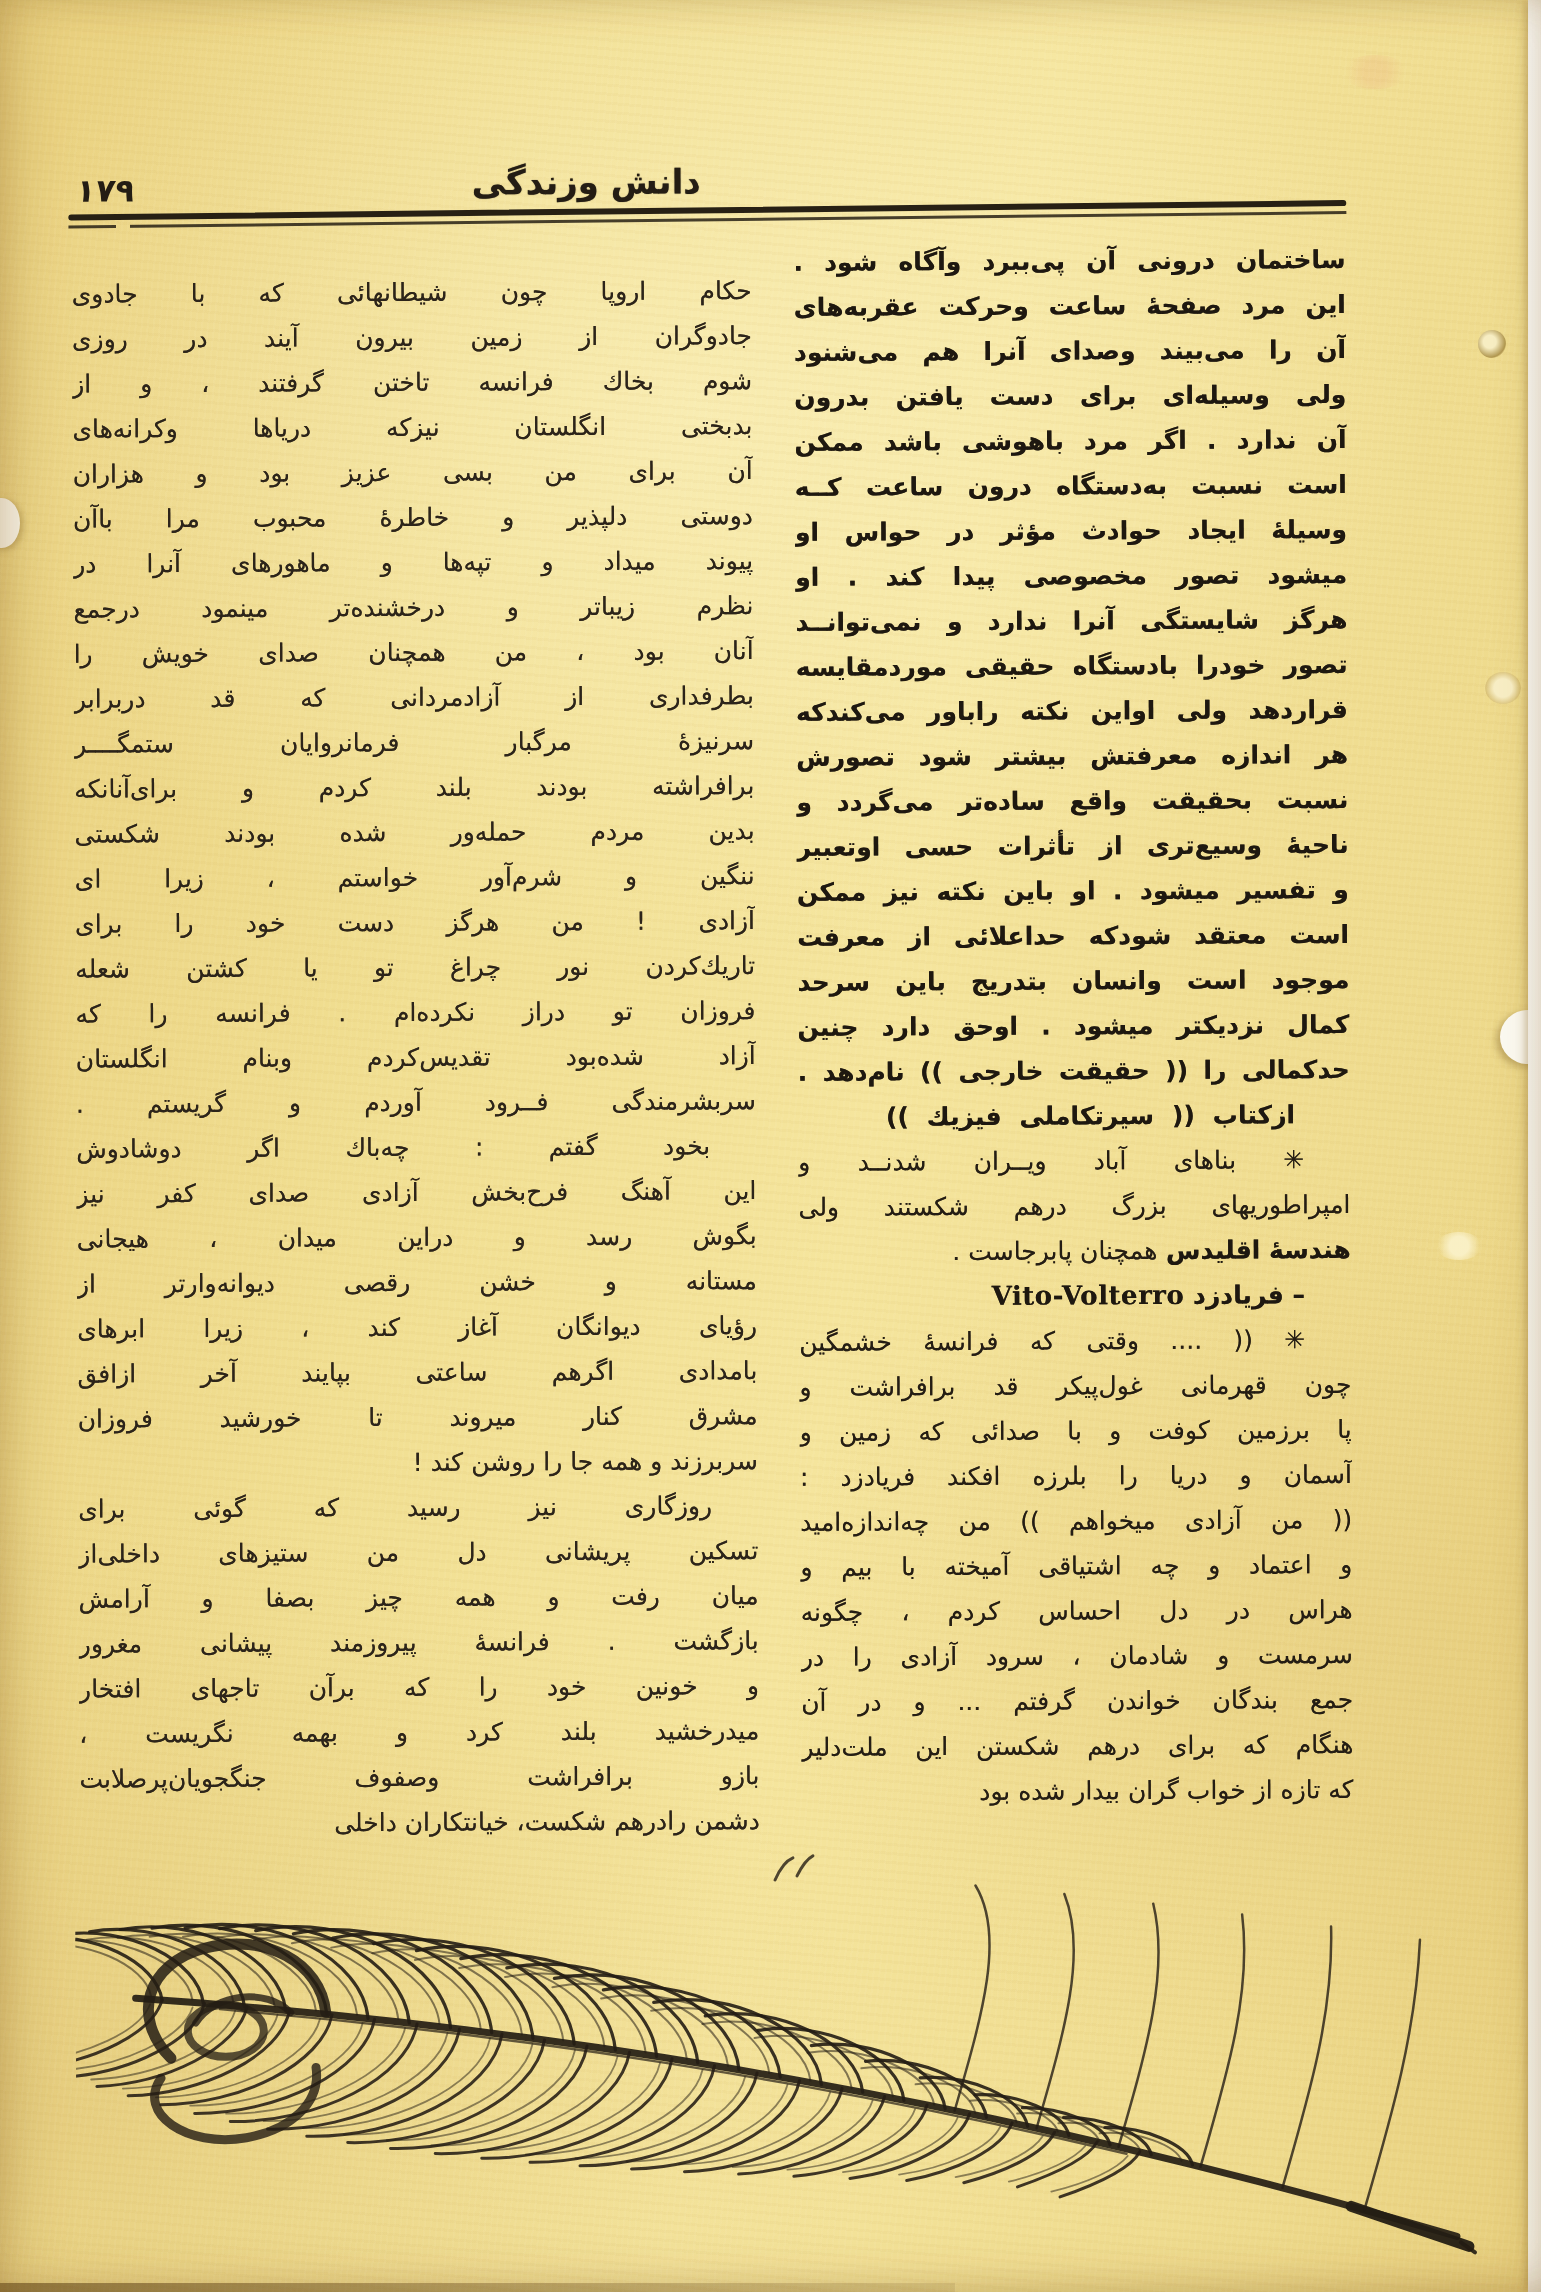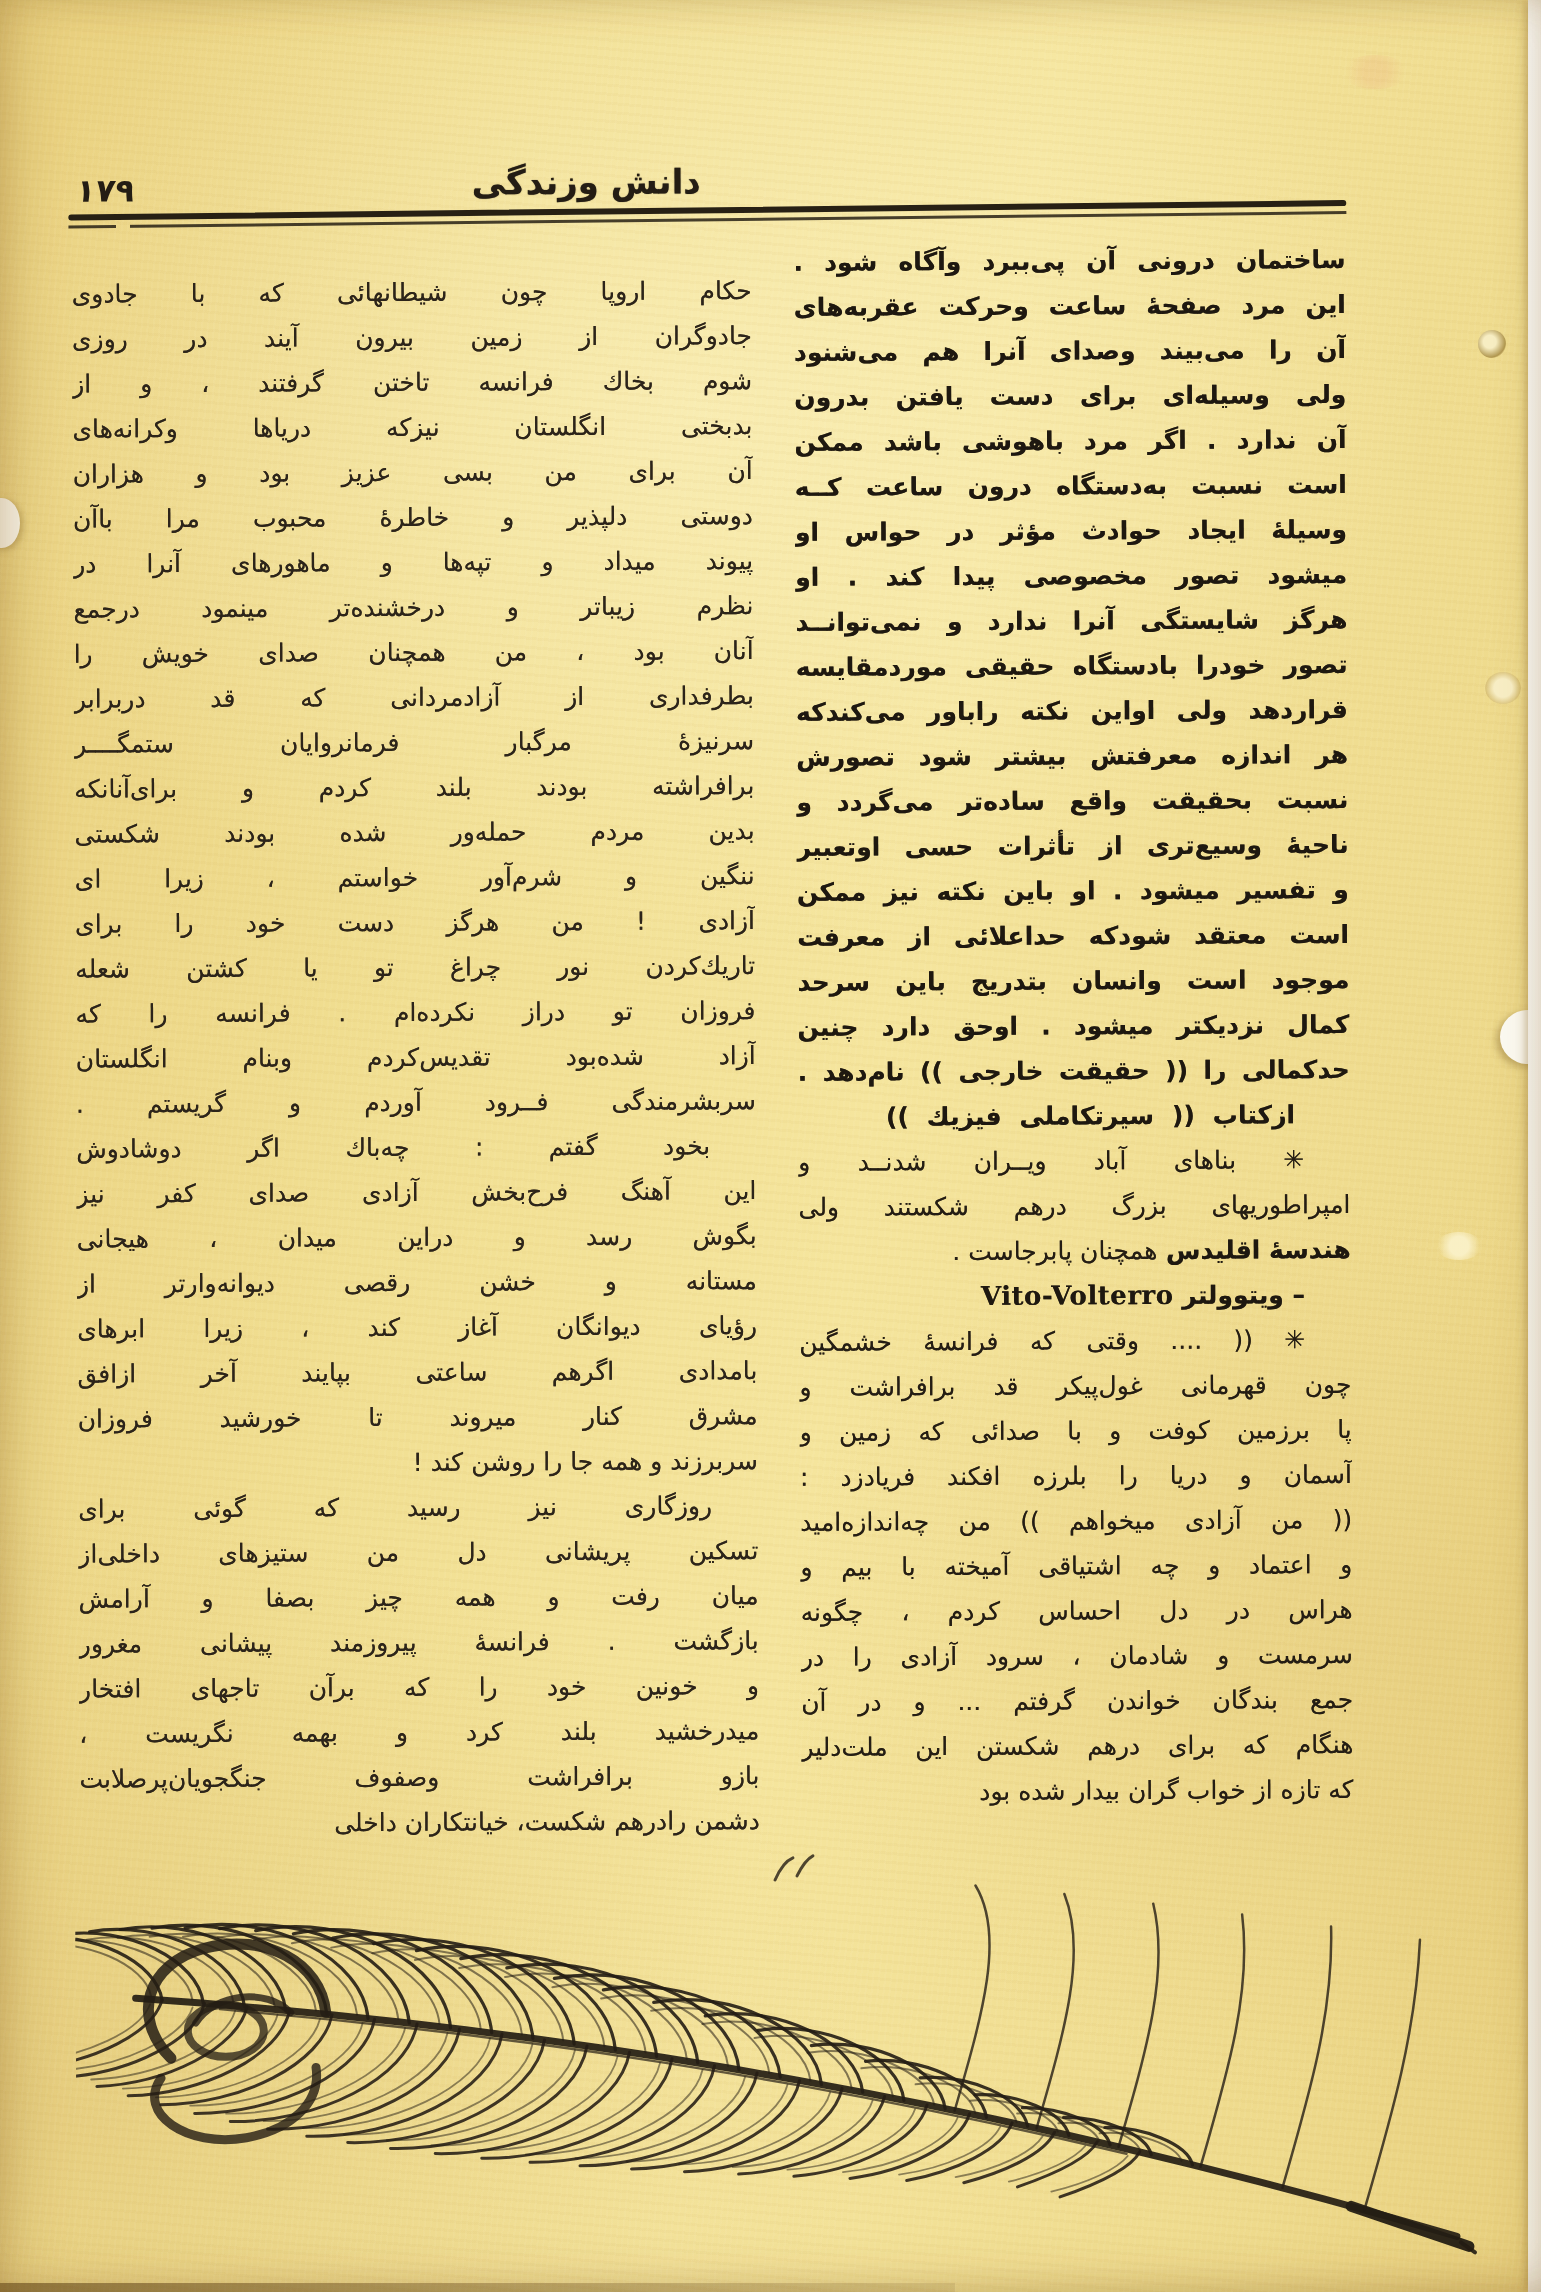--- a/index.html
+++ b/index.html
@@ -100,21 +100,21 @@
         <div class="line bold">ناحیهٔ وسیع‌تری از تأثرات حسی اوتعبیر</div>
         <div class="line bold">و تفسیر میشود . او باین نکته نیز ممکن</div>
         <div class="line bold">است معتقد شودکه حداعلائی از معرفت</div>
         <div class="line bold">موجود است وانسان بتدریج باین سرحد</div>
         <div class="line bold">کمال نزدیکتر میشود . اوحق دارد چنین</div>
         <div class="line bold">حدکمالی را (( حقیقت خارجی )) نام‌دهد .</div>
         <div class="line bold src-line">ازکتاب (( سیرتکاملی فیزیك ))</div>
         <div class="line indent">✳ بناهای آباد ویــران شدنــد و</div>
         <div class="line">امپراطوریهای بزرگ درهم شکستند ولی</div>
         <div class="line endline"><span class="bold">هندسهٔ اقلیدس </span><span>همچنان پابرجاست .</span></div>
-        <div class="line vito-line"><span class="bold">– ویتوولتر </span><span class="bold latin">Vito-Volterro</span></div>
+        <div class="line vito-line"><span class="bold">– فریادزد </span><span class="bold latin">Vito-Volterro</span></div>
         <div class="line indent">✳ (( .... وقتی که فرانسهٔ خشمگین</div>
         <div class="line">چون قهرمانی غول‌پیکر قد برافراشت و</div>
         <div class="line">پا برزمین کوفت و با صدائی که زمین و</div>
         <div class="line">آسمان و دریا را بلرزه افکند فریادزد :</div>
         <div class="line">(( من آزادی میخواهم )) من چه‌اندازه‌امید</div>
         <div class="line">و اعتماد و چه اشتیاقی آمیخته با بیم و</div>
         <div class="line">هراس در دل احساس کردم ، چگونه</div>
         <div class="line">سرمست و شادمان ، سرود آزادی را در</div>
         <div class="line">جمع بندگان خواندن گرفتم ... و در آن</div>
         <div class="line">هنگام که برای درهم شکستن این ملت‌دلیر</div>

